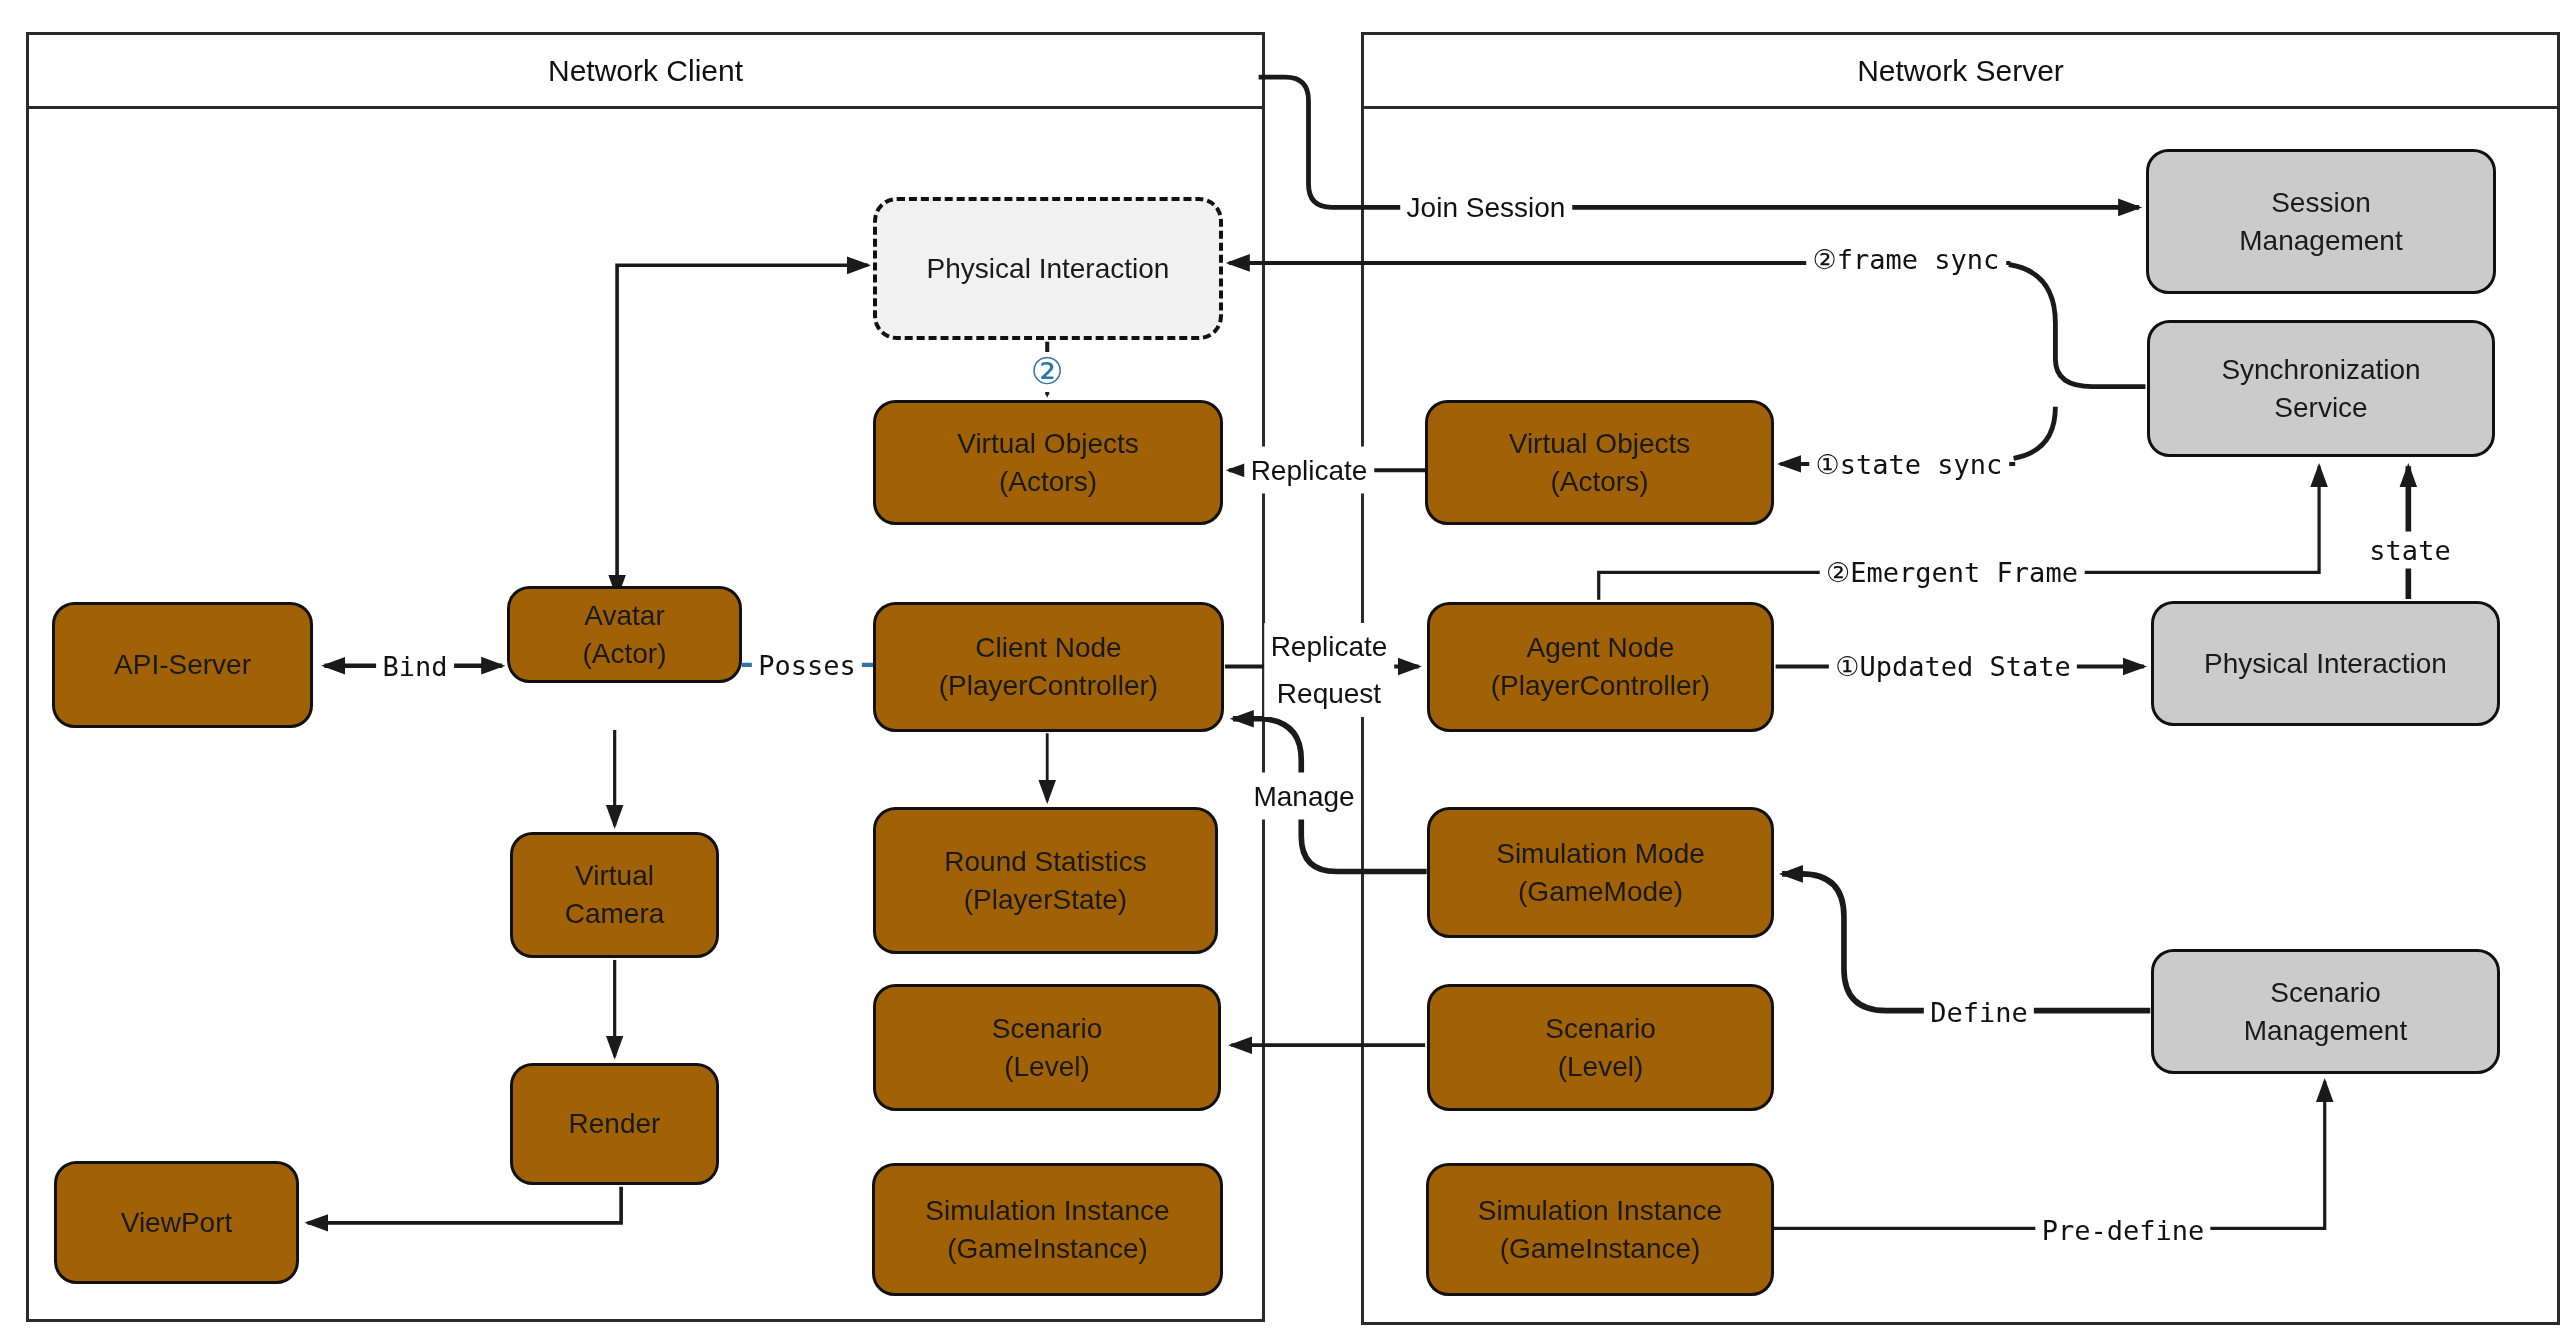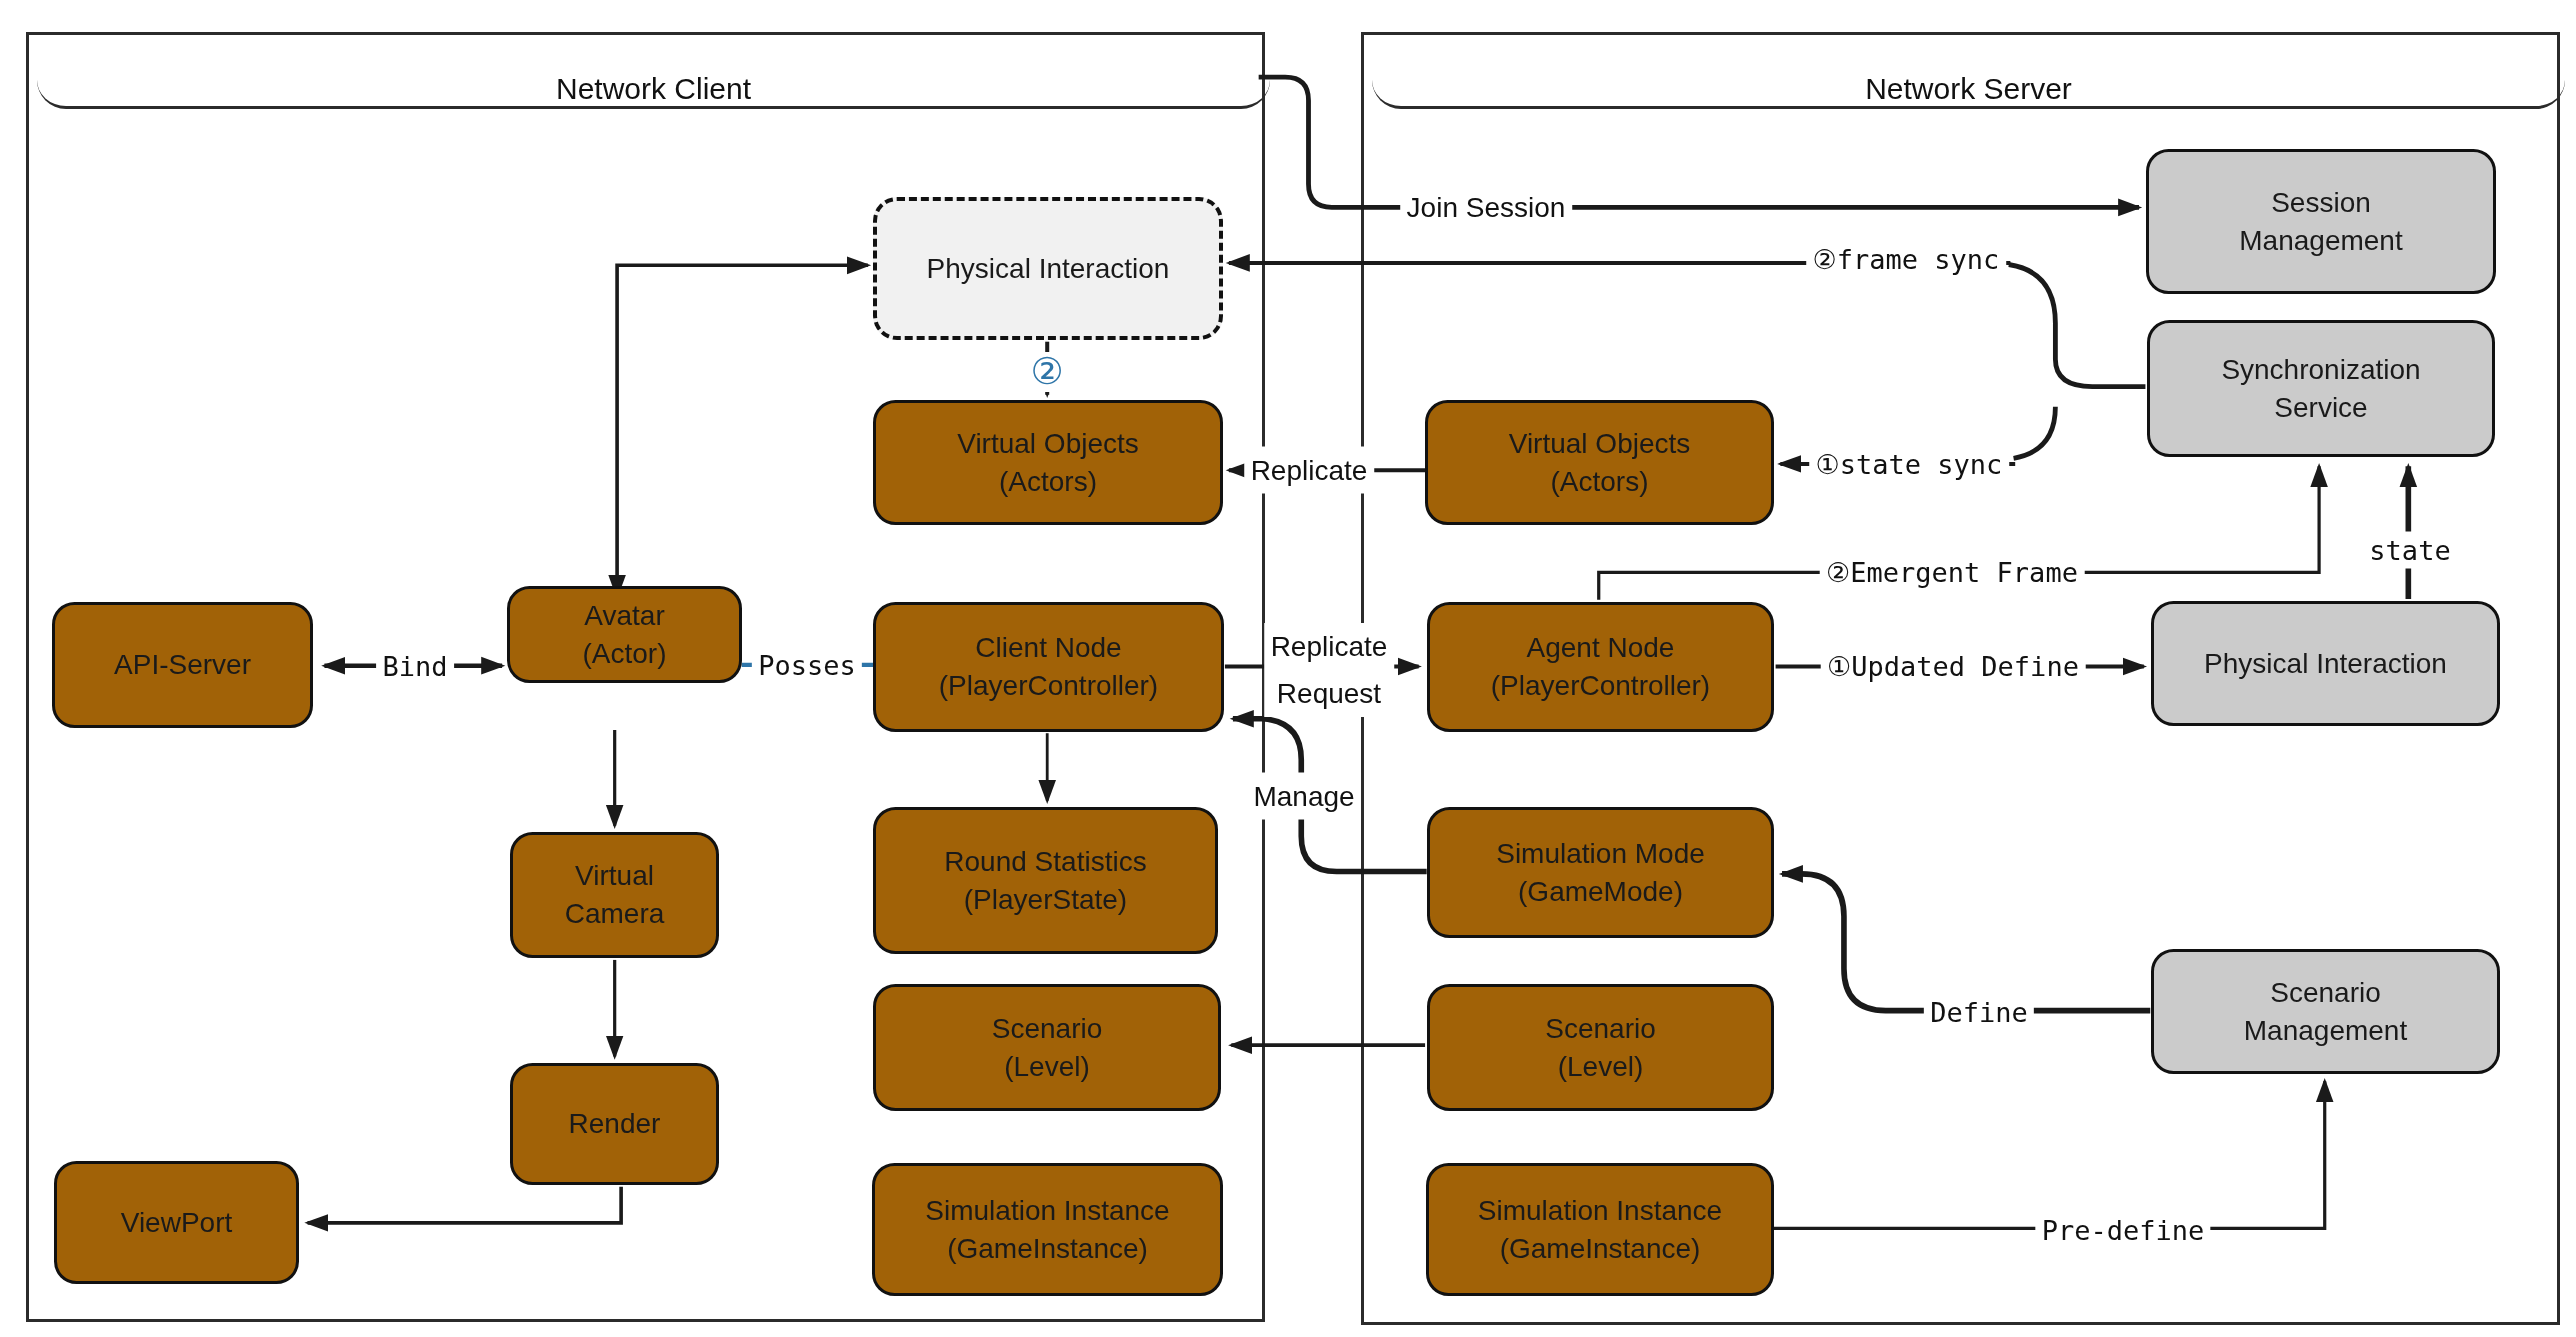--- a/index.html
+++ b/index.html
@@ -1,20 +1,20 @@
 <!DOCTYPE html>
 <html style="font-size:13px"><head>
 <meta charset="utf-8">
 <style>
   html,body{margin:0;padding:0;background:#ffffff;}
   .canvas{position:relative;width:2576px;height:1337px;background:#ffffff;overflow:hidden;
           font-family:"Liberation Sans",sans-serif;}
   .frame{position:absolute;border:3.2px solid #2b2b2b;background:transparent;}
-  .frame-titlebar{position:absolute;left:8px;top:0;width:100%;height:71px;border-bottom:3.2px solid #2b2b2b;
-          display:flex;align-items:flex-end;justify-content:center;border-radius:29px;}
+  .frame-titlebar{position:absolute;left:0;top:0;width:100%;height:71px;border-bottom:3.2px solid #2b2b2b;
+          display:flex;align-items:center;justify-content:center;}
   .frame-title{font-size:30px;color:#111;}
   svg.edges{position:absolute;left:0;top:0;width:2576px;height:1337px;}
   .node{position:absolute;box-sizing:border-box;border:3.2px solid #111;border-radius:22.5px;
         background:#a16207;display:flex;flex-direction:column;align-items:center;justify-content:center;
         font-size:28px;line-height:38px;color:#1a1a1a;text-align:center;}
   .node.gray{background:#cbcbcb;}
   .node.dashed{border:4px dashed #111;background:#f1f1f1;border-radius:24px;}
   .elabel{position:absolute;transform:translate(-50%,-50%);background:#ffffff;padding:0 6.4px;
         white-space:nowrap;color:#111;text-align:center;}
   .elabel.sans{font-size:28px;line-height:47px;font-family:"Liberation Sans",sans-serif;}
@@ -171,21 +171,21 @@
       <div class="elabel mono" style="left: 1906px; top: 259px;">
         <div>②frame sync</div>
       </div>
       <div class="elabel mono" style="left: 1909px; top: 464px;">
         <div>①state sync</div>
       </div>
       <div class="elabel mono" style="left: 1952px; top: 572px;">
         <div>②Emergent Frame</div>
       </div>
       <div class="elabel mono" style="left: 1953px; top: 666px;">
-        <div>①Updated Define</div>
+        <div>①Updated State</div>
       </div>
       <div class="elabel mono" style="left: 2410px; top: 550px;">
         <div>state</div>
       </div>
       <div class="elabel mono" style="left: 1979px; top: 1012px;">
         <div>Define</div>
       </div>
       <div class="elabel mono" style="left: 2103px; top: 1230px; margin-left: 20px;">
         <div>Pre-define</div>
       </div>

